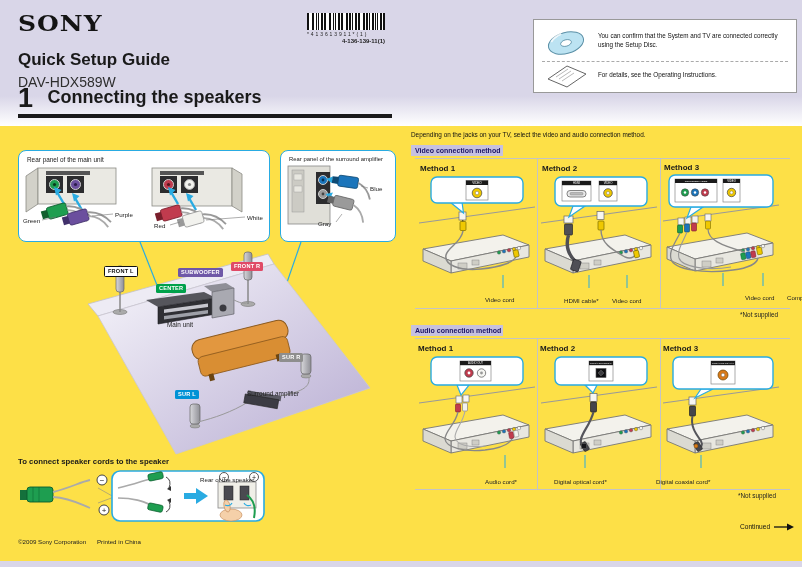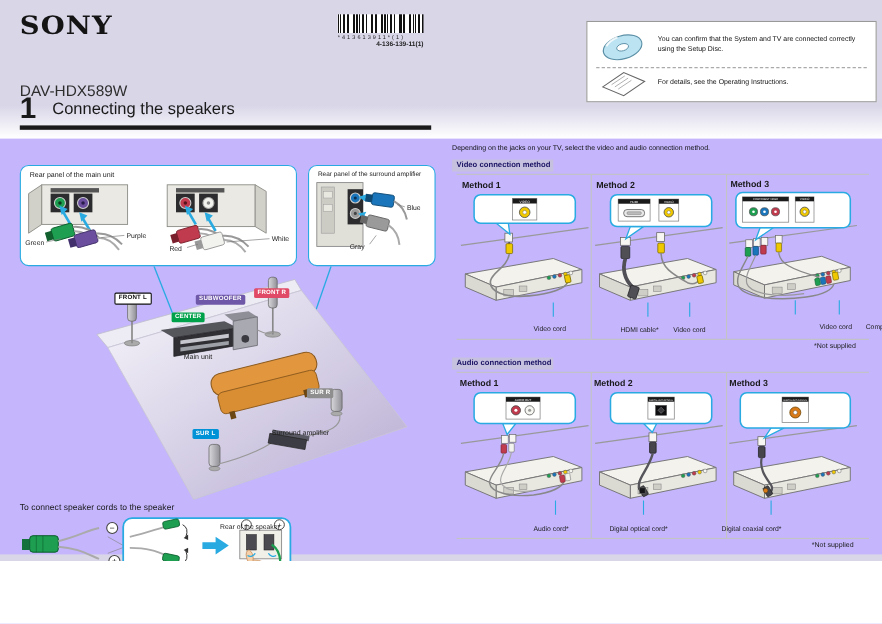--- a/index.html
+++ b/index.html
@@ -1,34 +1,34 @@
 <!DOCTYPE html>
 <html><head>
 <meta charset="utf-8">
 <style>
   html,body{margin:0;padding:0;background:#fff;}
-  #page{position:relative;width:802px;height:510px;background:#c4b5fd;overflow:hidden;
+  #page{position:relative;width:802px;height:567px;background:#fde047;overflow:hidden;
         font-family:"Liberation Sans",sans-serif;color:#1a1a1a;}
   svg text{font-family:"Liberation Sans",sans-serif;}
   .topband{position:absolute;left:0;top:0;width:802px;height:126px;
            background:linear-gradient(180deg,#d9d6e8 0,#d9d6e8 96px,#ffffff 126px);}
   .botband{position:absolute;left:0;bottom:0;width:802px;height:6px;background:#d9d6e8;}
   .sony{position:absolute;left:18px;top:9px;font-family:"DejaVu Serif",serif;font-weight:bold;
         font-size:25px;letter-spacing:1px;transform:scaleY(.92);color:#141414;}
   .barcode{position:absolute;left:307px;top:13px;width:78px;}
   .bars{height:17px;background:repeating-linear-gradient(90deg,#111 0,#111 1.5px,#fff 1.5px,#fff 2.5px,
         #111 2.5px,#111 3px,#fff 3px,#fff 5px,#111 5px,#111 7px,#fff 7px,#fff 8.5px);}
   .bdigits{font-size:5px;letter-spacing:1.9px;white-space:nowrap;margin-top:1px;color:#222;}
   .bcode{font-size:6px;font-weight:bold;text-align:right;margin-top:1px;color:#222;}
   .qsg{position:absolute;left:18px;top:50px;font-size:17px;font-weight:bold;}
   .model{position:absolute;left:18px;top:74px;font-size:14px;color:#2e2e2e;}
   .step{position:absolute;top:85px;height:34px;}
   #step1{left:18px;width:374px;} #step2{left:415px;width:375px;}
   .stepnum{font-size:27px;font-weight:bold;line-height:27px;display:inline-block;vertical-align:bottom;}
-  .steptitle{font-size:15px;font-weight:normal;display:inline-block;margin-left:10px;vertical-align:bottom;margin-bottom:4px;}
+  .steptitle{font-size:18px;font-weight:bold;display:inline-block;margin-left:10px;vertical-align:bottom;margin-bottom:4px;}
   #step2 .steptitle{word-spacing:5px;}
   .stepbar{position:absolute;left:0;right:0;top:29px;height:4px;background:#1a1a1a;}
   .infobox{position:absolute;left:533px;top:19px;width:262px;height:72px;background:#fff;border:1px solid #999;}
   .cdicon{position:absolute;left:10px;top:5px;}
   .docicon{position:absolute;left:12px;top:43px;}
   .infotext{position:absolute;left:64px;width:192px;font-size:6.3px;line-height:1.5;color:#111;}
   .t1{top:11px;} .t2{top:50px;}
   .infodivider{position:absolute;left:8px;right:8px;top:41px;border-top:1px dashed #aaa;}
   .leftintro{position:absolute;left:18px;top:130px;font-size:7.6px;font-weight:bold;}
   .cyanbox{position:absolute;border:1.6px solid #29abe2;border-radius:8px;background:#fff;}
@@ -39,21 +39,21 @@
   .chip{position:absolute;font-size:5.6px;font-weight:bold;color:#fff;padding:1.5px 3px;border-radius:1.5px;
         line-height:1;letter-spacing:.2px;white-space:nowrap;}
   .chip.frontl{background:#fff;color:#111;border:1px solid #111;}
   .chip.sub{background:#6f58a8;} .chip.frontr{background:#e04a66;} .chip.center{background:#00a14b;}
   .chip.surr{background:#8e8e8e;} .chip.surl{background:#0092d6;}
   #chip-frontl{left:104px;top:266px;} #chip-sub{left:178px;top:268px;} #chip-frontr{left:231px;top:262px;}
   #chip-center{left:156px;top:284px;} #chip-surr{left:279px;top:353px;} #chip-surl{left:175px;top:390px;}
   .roomtext{position:absolute;font-size:6.4px;color:#222;white-space:nowrap;}
   #txt-mainunit{left:167px;top:321px;} #txt-suramp{left:247px;top:390px;}
   #roomsvg{position:absolute;left:18px;top:242px;}
-  .connectheading{position:absolute;left:18px;top:457px;font-size:7.8px;font-weight:normal;}
+  .connectheading{position:absolute;left:18px;top:457px;font-size:7.8px;font-weight:bold;}
   #connectsvg{position:absolute;left:18px;top:468px;}
   .rearspk{position:absolute;left:200px;top:476px;font-size:6.2px;color:#222;}
   .footer{position:absolute;left:18px;top:538px;font-size:6.2px;color:#222;}
   .footer span+span{margin-left:9px;}
   .rightintro{position:absolute;left:411px;top:131px;font-size:6.4px;color:#111;}
   .badge{position:absolute;left:411px;width:88px;height:11px;background:#c6c1df;color:#1b1464;
          font-size:7px;font-weight:bold;line-height:11px;padding-left:4px;}
   #vbadge{top:145px;} #abadge{top:325px;}
   .methodgrid{position:absolute;left:415px;width:375px;border-top:1px solid #c4c4c4;border-bottom:1px solid #c4c4c4;}
   #vgrid{top:158px;height:149px;} #agrid{top:338px;height:150px;}
@@ -93,20 +93,21 @@
     <line id="lead" x1="0" y1="100" x2="0" y2="113" stroke="#29ABE2" stroke-width="1"></line>
   </defs>
     </svg>
 
   <div class="sony">SONY</div>
   <div class="barcode">
     <div class="bars"></div>
     <div class="bdigits">*413613911*(1)</div>
     <div class="bcode">4-136-139-11(1)</div>
   </div>
+  <div class="qsg">Quick Setup Guide</div>
   <div class="model">DAV-HDX589W</div>
 
   <div class="step" id="step1">
     <span class="stepnum">1</span>
     <span class="steptitle">Connecting the speakers</span>
     <div class="stepbar"></div>
   </div>
 
   <div class="infobox">
     <svg class="cdicon" width="46" height="36" viewBox="0 0 46 36">

